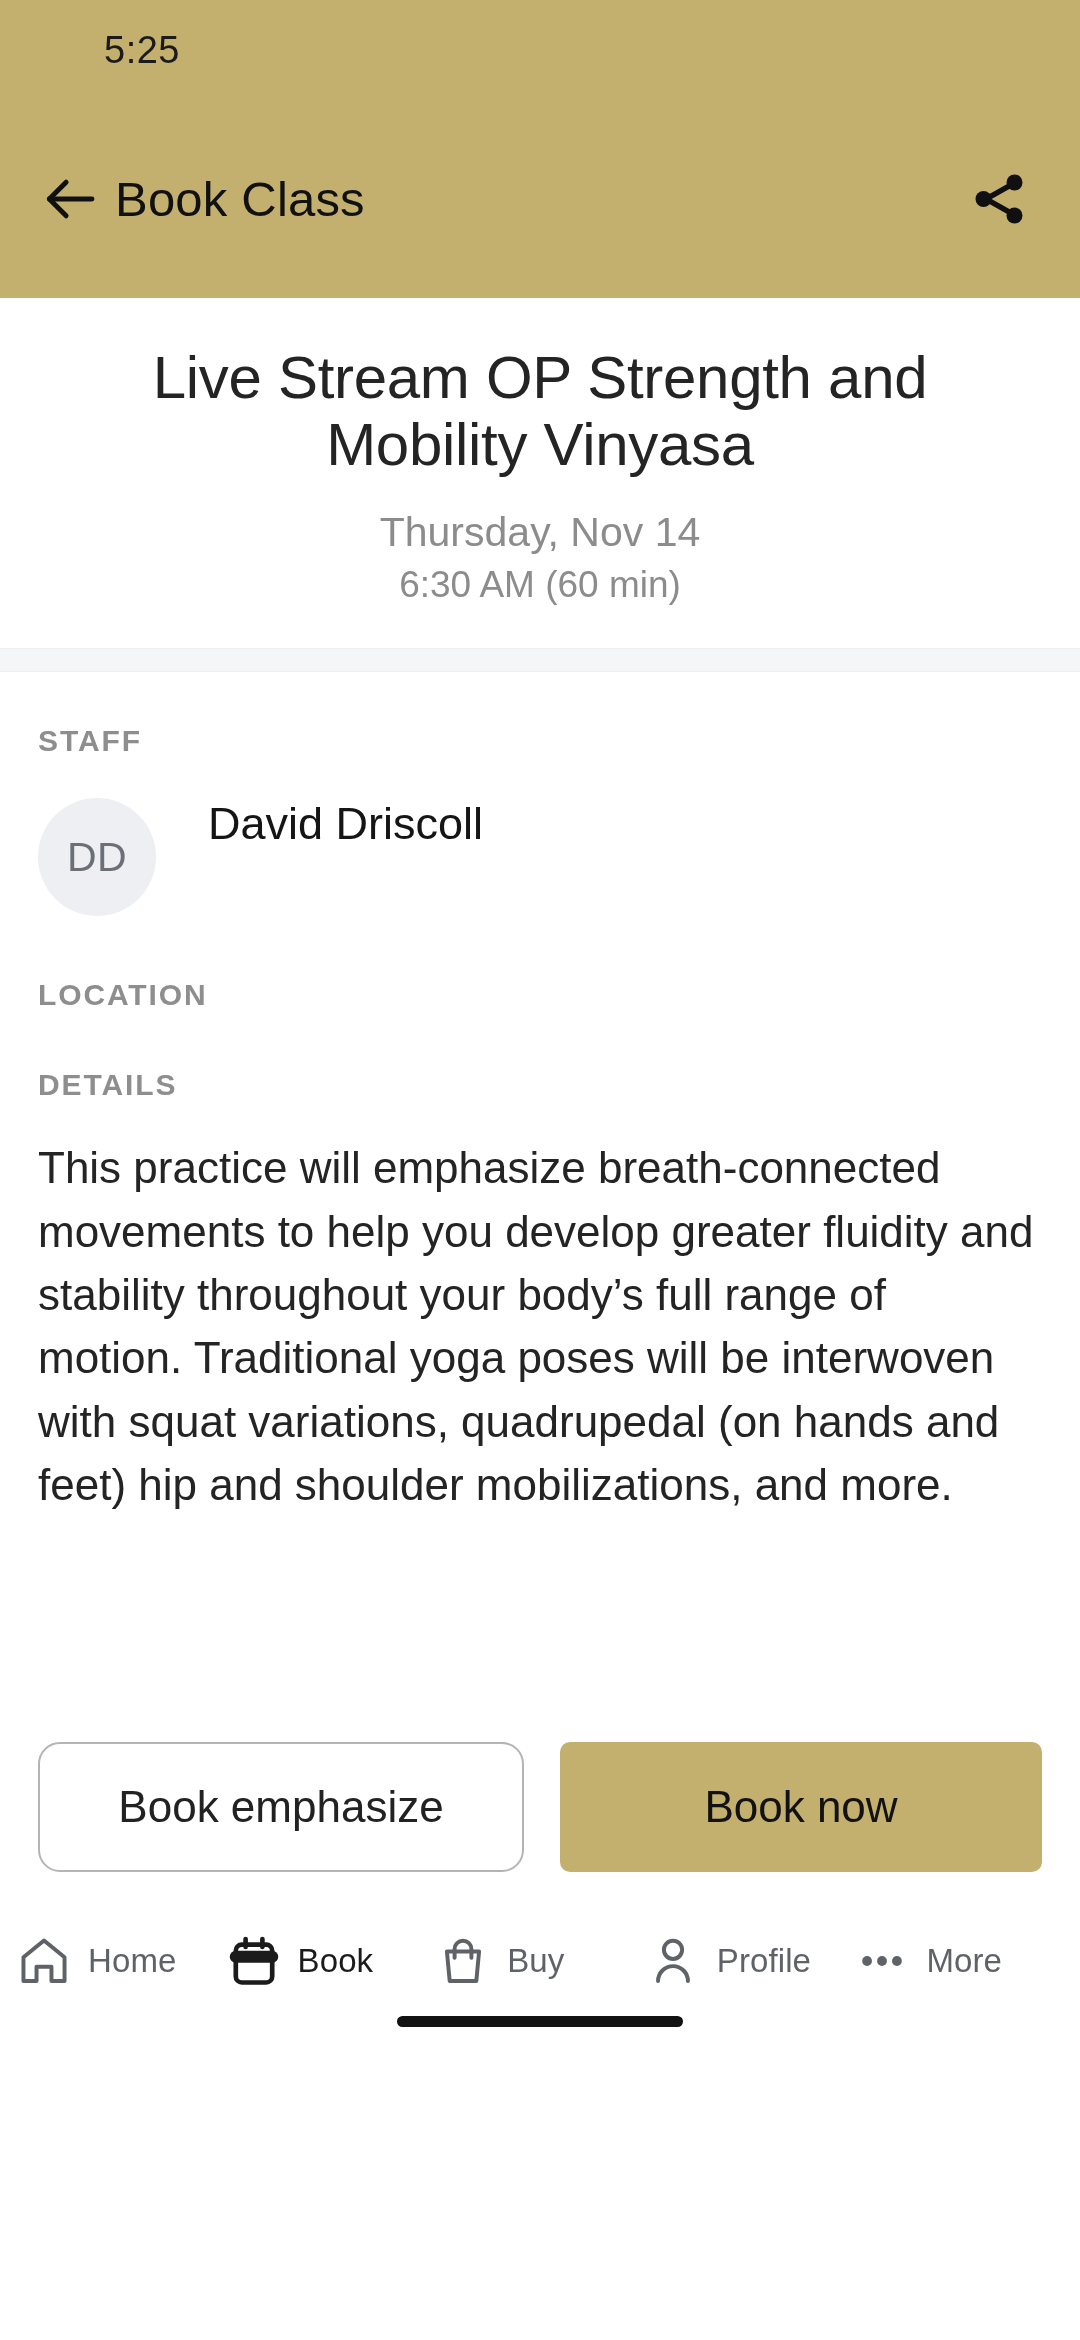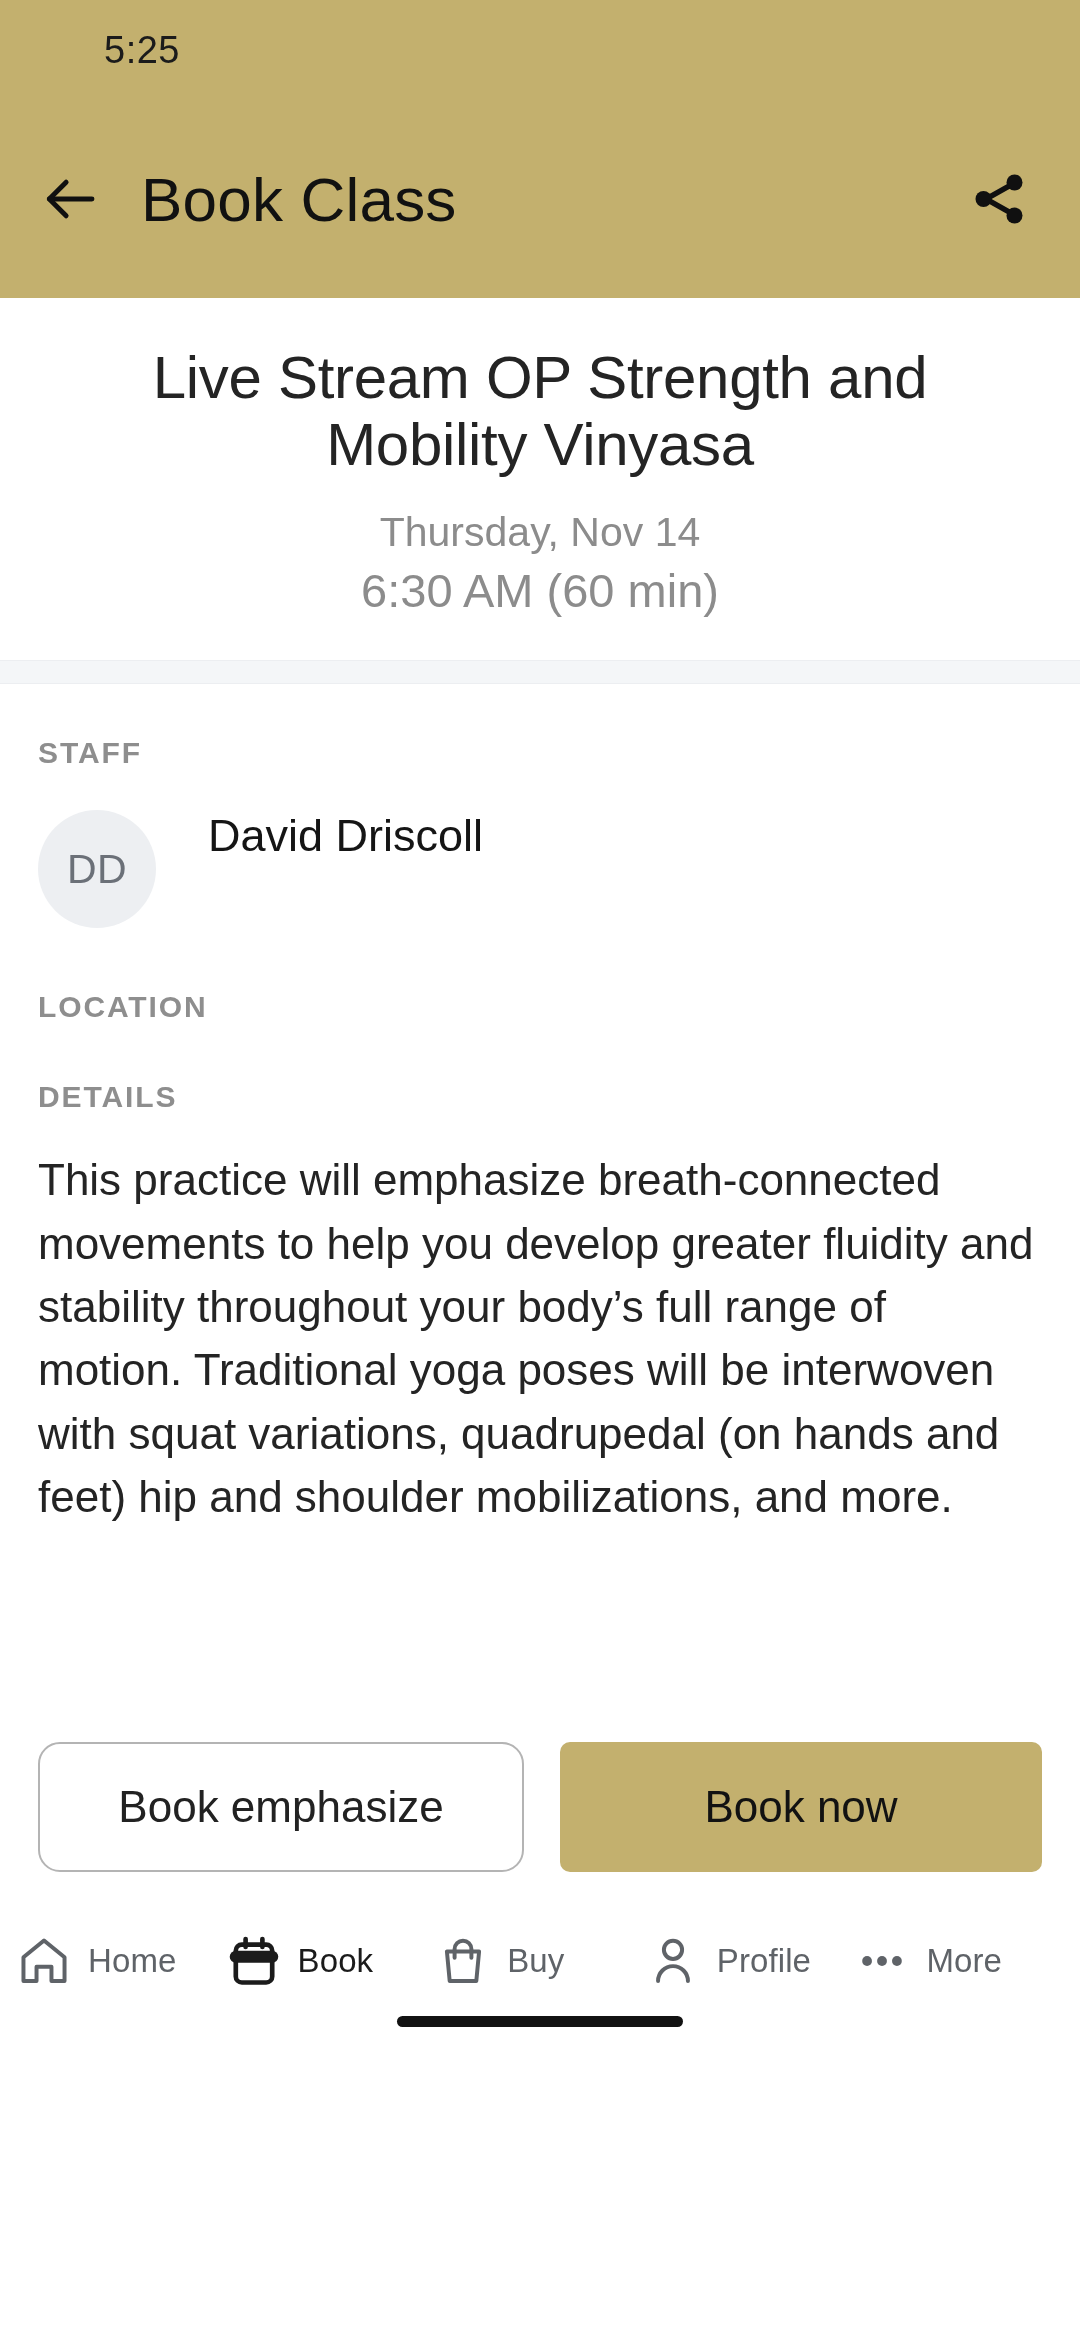--- a/index.html
+++ b/index.html
@@ -53,23 +53,23 @@
   }
   .appbar .back {
     width: 68px;
     height: 68px;
     display: flex;
     align-items: center;
     justify-content: center;
     flex: 0 0 68px;
   }
   .appbar .title {
-    font-size: 62px;
+    font-size: 49px;
     color: #111111;
-    margin-left: 37px;
+    margin-left: 11px;
     white-space: nowrap;
     letter-spacing: 0.2px;
   }
   .appbar .share {
     margin-left: auto;
     width: 74px;
     height: 74px;
     display: flex;
     align-items: center;
     justify-content: center;
@@ -90,21 +90,21 @@
     letter-spacing: -0.3px;
   }
   .hero .class-date {
     margin-top: 30px;
     font-size: 41px;
     line-height: 1.18;
     color: #8c8c8c;
   }
   .hero .class-time {
     margin-top: 6px;
-    font-size: 47px;
+    font-size: 37px;
     line-height: 1.18;
     color: #8c8c8c;
   }
 
   
   .band {
     height: 24px;
     background: #f4f6f8;
     border-top: 1px solid #eceef1;
     border-bottom: 1px solid #eceef1;

